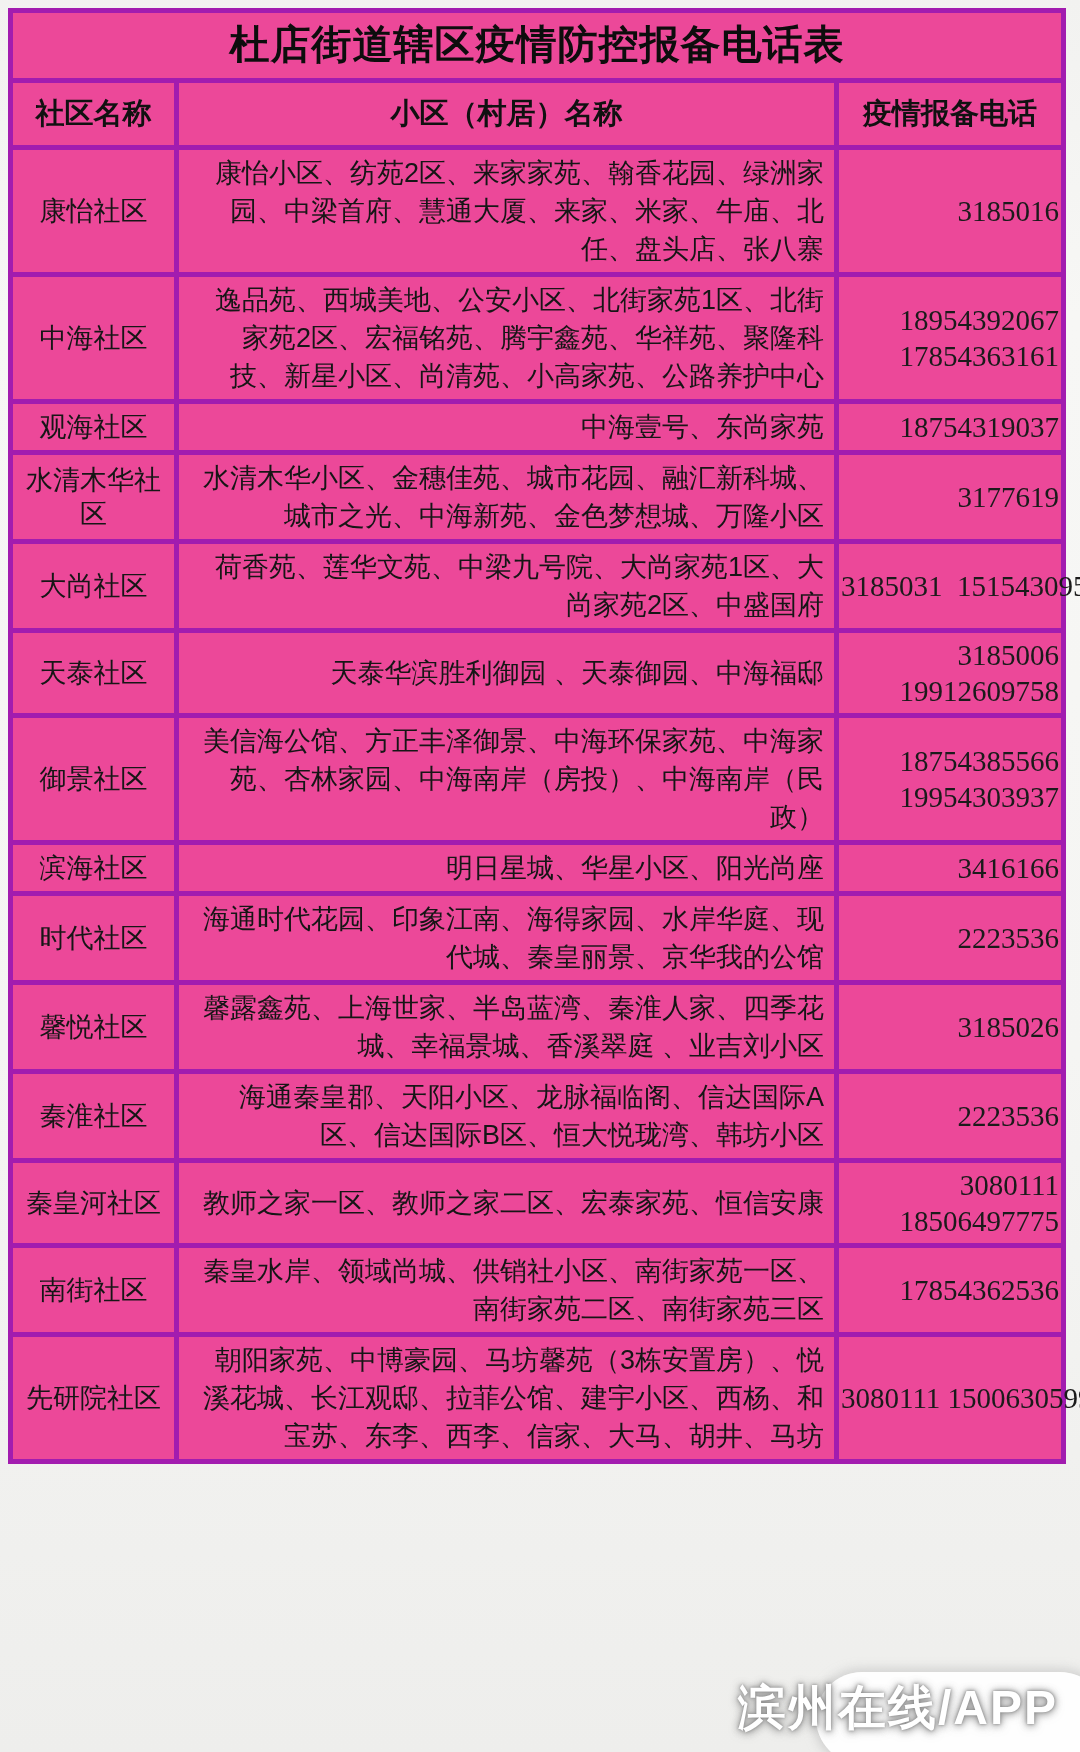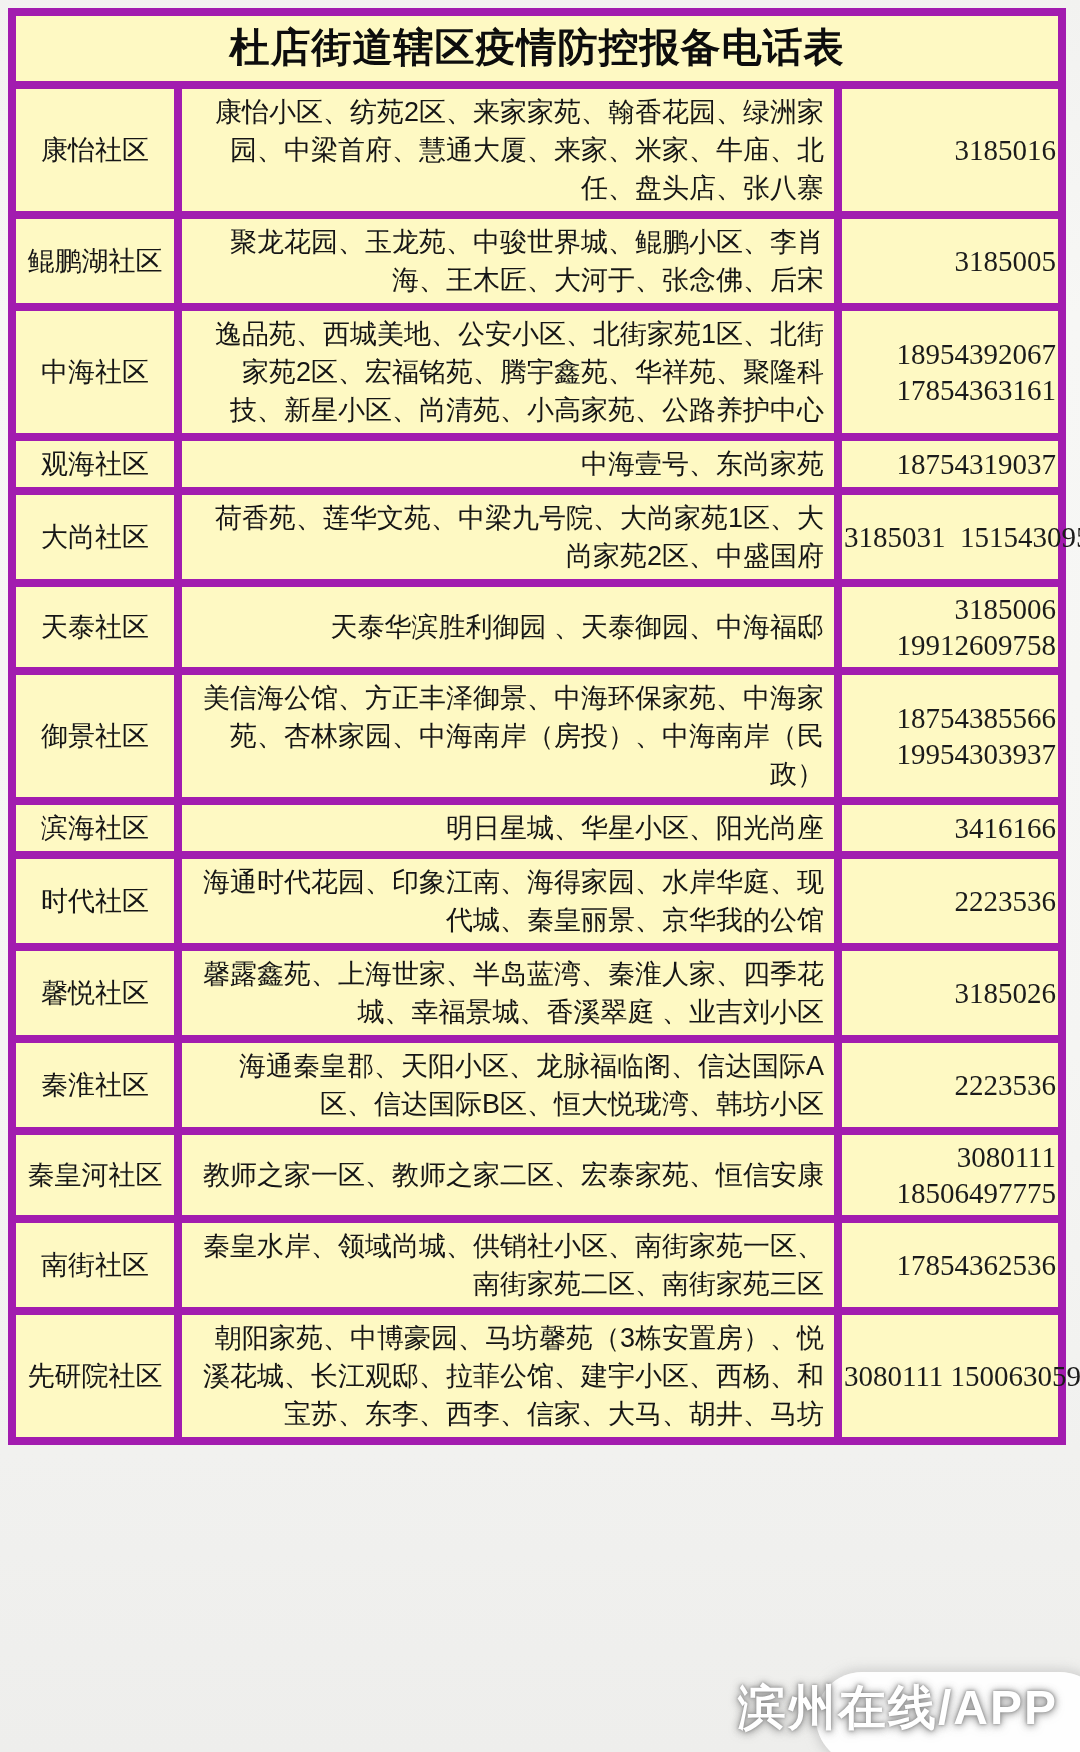--- a/index.html
+++ b/index.html
@@ -21,23 +21,23 @@
     box-sizing: border-box;
     padding: 8px 14px 0 8px;
   }
   table.report-table {
     border-collapse: collapse;
     table-layout: fixed;
     width: 100%;
     background: transparent;
   }
   .report-table th, .report-table td {
-    border: 8px solid #a21caf;
+    border: 5px solid #a21caf;
     box-sizing: border-box;
-    background: #fef9c3;
+    background: #ec4899;
   }
   .title-cell {
     font-size: 40px;
     font-weight: bold;
     text-align: center;
     padding: 4px 6px 6px 6px;
     letter-spacing: 1px;
     color: #0d0d0d;
   }
   .header-row th {
@@ -119,44 +119,49 @@
   <table class="report-table">
     <colgroup>
       <col class="col-community-w">
       <col class="col-villages-w">
       <col class="col-phone-w">
     </colgroup>
     <thead>
       <tr>
         <th colspan="3" class="title-cell">杜店街道辖区疫情防控报备电话表</th>
       </tr>
+      <tr class="header-row">
+        <th>社区名称</th>
+        <th>小区（村居）名称</th>
+        <th>疫情报备电话</th>
+      </tr>
     </thead>
     <tbody id="table-body">
         <tr>
     <td class="col-community">康怡社区</td>
     <td class="col-villages">康怡小区、纺苑2区、来家家苑、翰香花园、绿洲家园、中梁首府、慧通大厦、来家、米家、牛庙、北任、盘头店、张八寨</td>
     <td class="col-phone">3185016</td>
-  </tr>
-        <tr>
-    <td class="col-community">鲲鹏湖社区</td>
-    <td class="col-villages">聚龙花园、玉龙苑、中骏世界城、鲲鹏小区、李肖海、王木匠、大河于、张念佛、后宋</td>
-    <td class="col-phone">3185005</td>
   </tr>
         <tr>
     <td class="col-community">中海社区</td>
     <td class="col-villages">逸品苑、西城美地、公安小区、北街家苑1区、北街家苑2区、宏福铭苑、腾宇鑫苑、华祥苑、聚隆科技、新星小区、尚清苑、小高家苑、公路养护中心</td>
     <td class="col-phone">18954392067
 17854363161</td>
   </tr>
         <tr>
     <td class="col-community">观海社区</td>
     <td class="col-villages">中海壹号、东尚家苑</td>
     <td class="col-phone">18754319037</td>
   </tr>
         <tr>
+    <td class="col-community">水清木华社区</td>
+    <td class="col-villages">水清木华小区、金穗佳苑、城市花园、融汇新科城、城市之光、中海新苑、金色梦想城、万隆小区</td>
+    <td class="col-phone">3177619</td>
+  </tr>
+        <tr>
     <td class="col-community">大尚社区</td>
     <td class="col-villages">荷香苑、莲华文苑、中梁九号院、大尚家苑1区、大尚家苑2区、中盛国府</td>
     <td class="col-phone">3185031  15154309563</td>
   </tr>
         <tr>
     <td class="col-community">天泰社区</td>
     <td class="col-villages">天泰华滨胜利御园 、天泰御园、中海福邸</td>
     <td class="col-phone">3185006
 19912609758</td>
   </tr>

